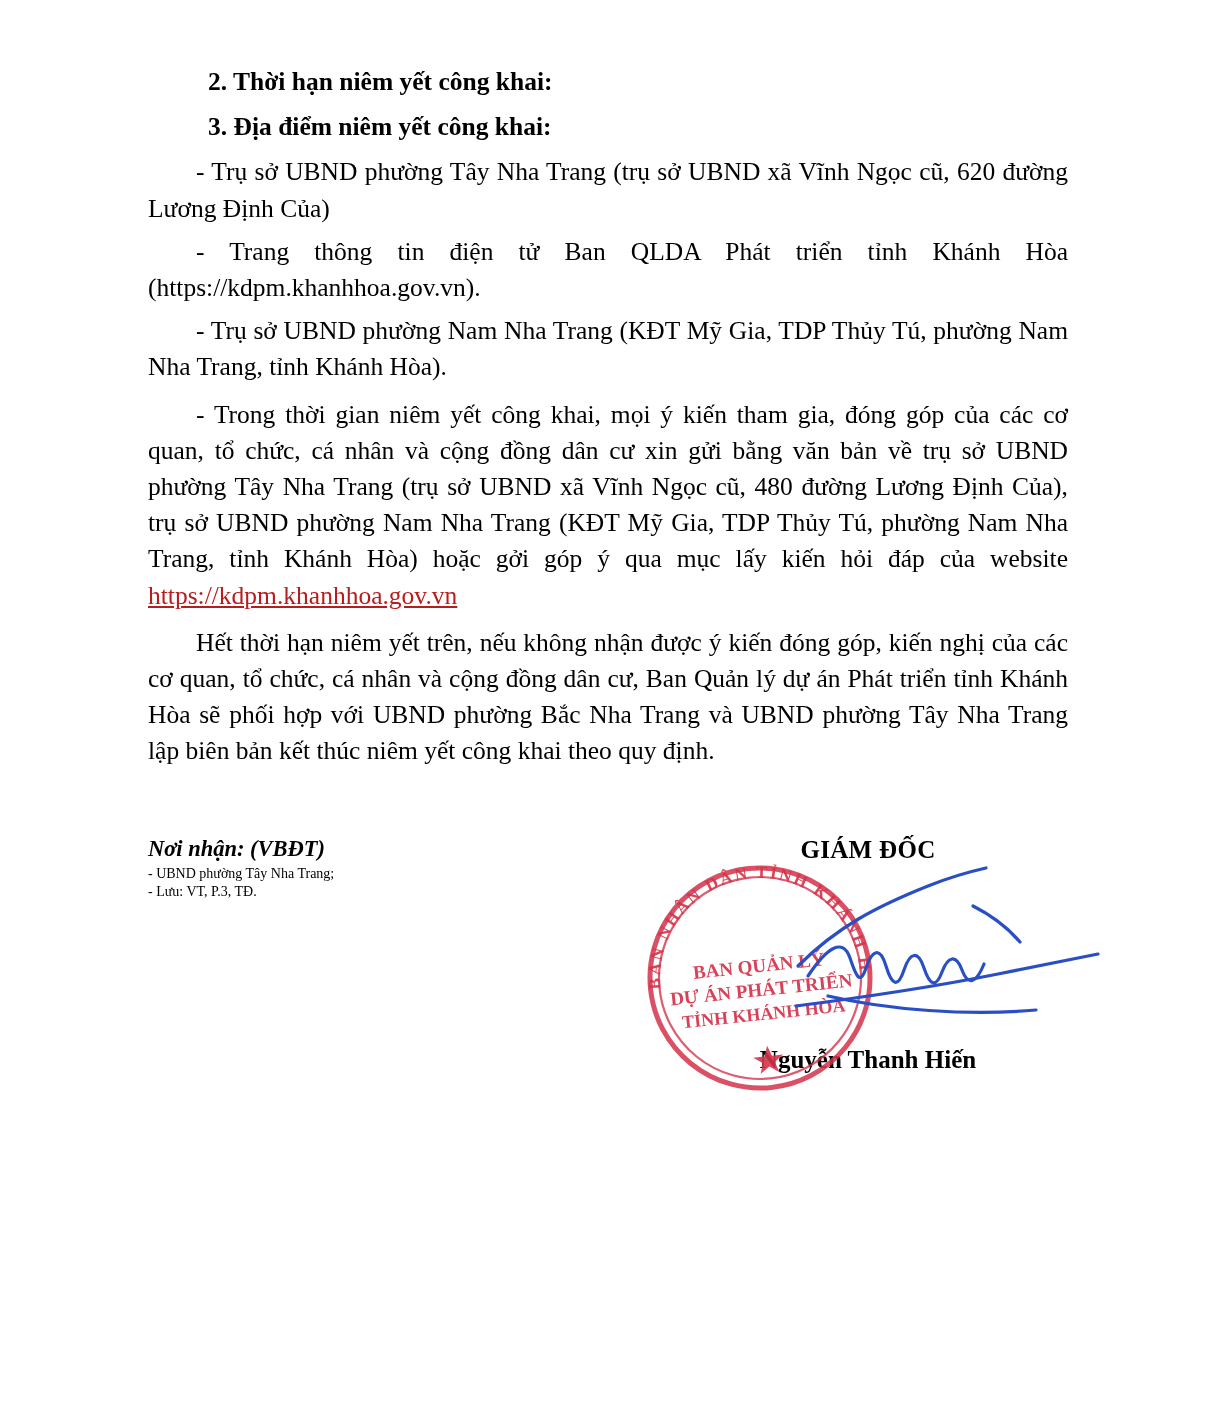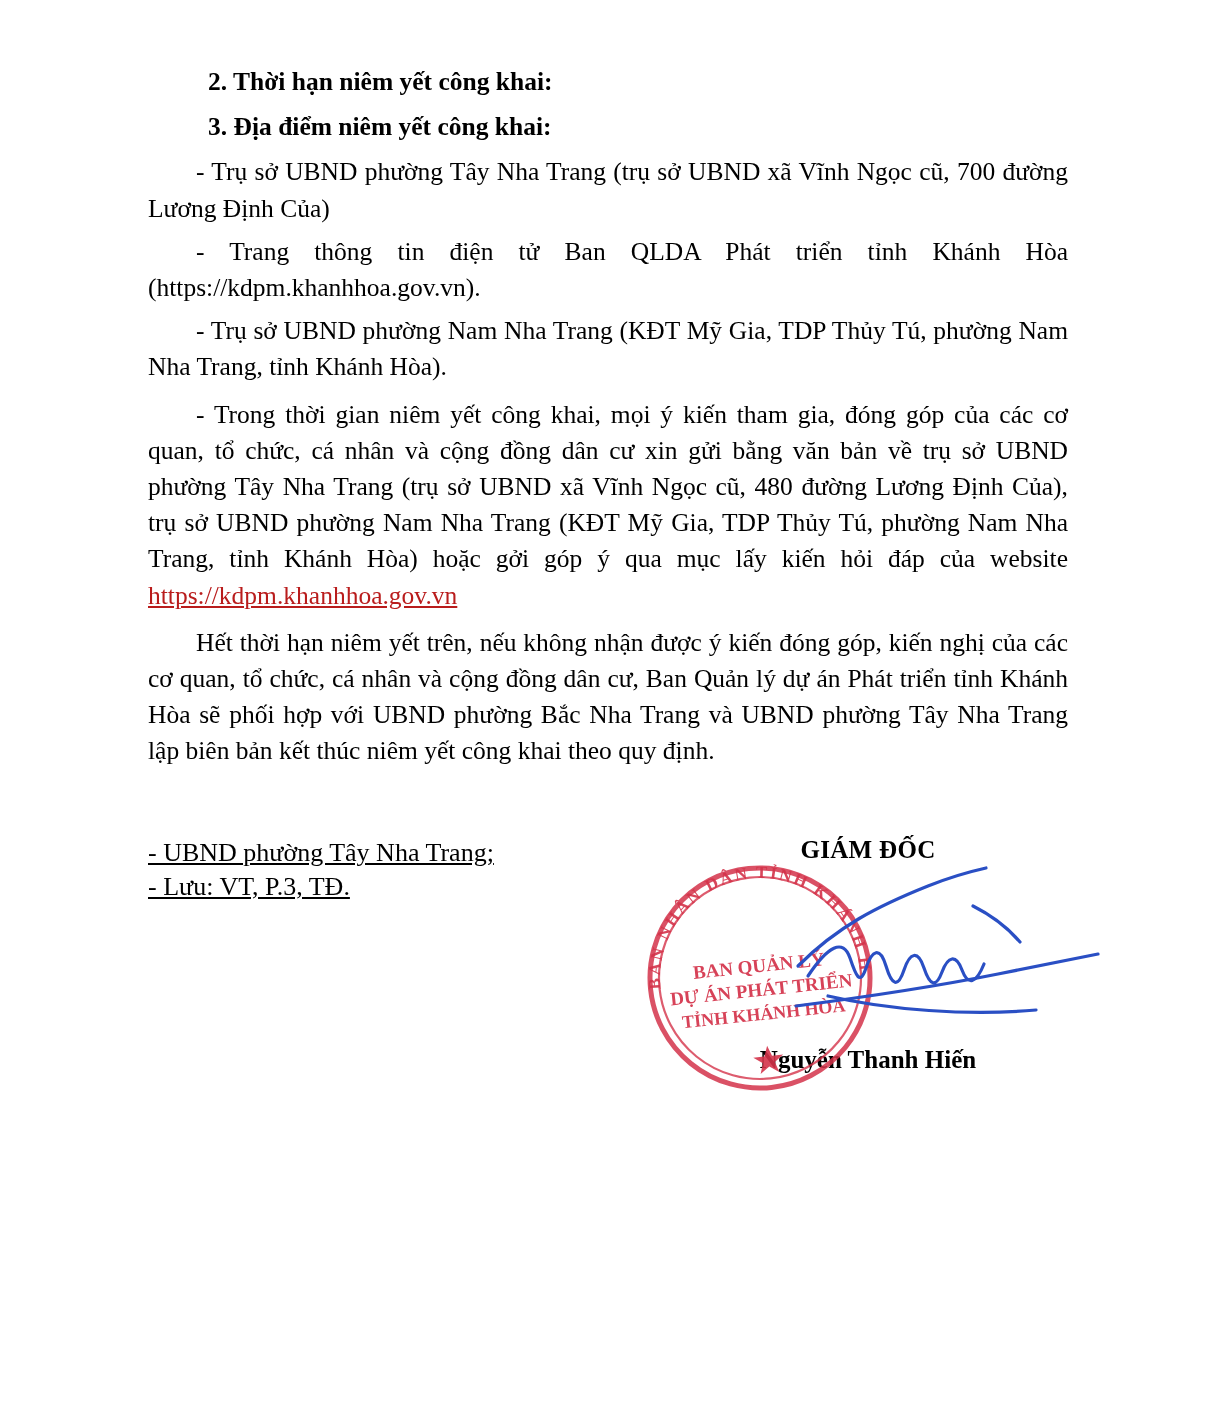--- a/index.html
+++ b/index.html
@@ -64,23 +64,22 @@
     top: 0;
     width: 420px;
   }
   .recipients .title {
     font-weight: bold;
     font-style: italic;
     font-size: 22.5px;
     margin-bottom: 3px;
   }
   .recipients .item {
-    font-size: 26px;
+    font-size: 14px;
     line-height: 1.32;
-    text-decoration: underline;
   }
   .signature {
     position: absolute;
     left: 520px;
     top: 0;
     width: 400px;
     text-align: center;
   }
   .signature .role {
     font-weight: bold;
@@ -119,39 +118,40 @@
 
 <div class="page">
 
   <div class="content">
 
     <p class="heading">2. Thời hạn niêm yết công khai:</p>
 
 
     <p class="heading">3. Địa điểm niêm yết công khai:</p>
 
-    <p class="para indent">- Trụ sở UBND phường Tây Nha Trang (trụ sở UBND xã Vĩnh Ngọc cũ, 700 đường Lương Định Của)</p>
+    <p class="para indent">- Trụ sở UBND phường Tây Nha Trang (trụ sở UBND xã Vĩnh Ngọc cũ, 620 đường Lương Định Của)</p>
 
     <p class="para indent">- Trang thông tin điện tử Ban QLDA Phát triển tỉnh Khánh Hòa (https://kdpm.khanhhoa.gov.vn).</p>
 
     <p class="para indent">- Trụ sở UBND phường Nam Nha Trang (KĐT Mỹ Gia, TDP Thủy Tú, phường Nam Nha Trang, tỉnh Khánh Hòa).</p>
 
     <div class="spacer-sm"></div>
 
     <p class="para indent"><span>- Trong thời gian niêm yết công khai, mọi ý kiến tham gia, đóng góp của các cơ quan, tổ chức, cá nhân và cộng đồng dân cư xin gửi bằng văn bản về trụ sở UBND phường Tây Nha Trang (trụ sở UBND xã Vĩnh Ngọc cũ, 480 đường Lương Định Của), trụ sở UBND phường Nam Nha Trang (KĐT Mỹ Gia, TDP Thủy Tú, phường Nam Nha Trang, tỉnh Khánh Hòa) hoặc gởi góp ý qua mục lấy kiến hỏi đáp của website </span><a class="link" href="#">https://kdpm.khanhhoa.gov.vn</a></p>
 
     <div class="spacer-sm"></div>
 
     <p class="para indent">Hết thời hạn niêm yết trên, nếu không nhận được ý kiến đóng góp, kiến nghị của các cơ quan, tổ chức, cá nhân và cộng đồng dân cư, Ban Quản lý dự án Phát triển tỉnh Khánh Hòa sẽ phối hợp với UBND phường Bắc Nha Trang và UBND phường Tây Nha Trang lập biên bản kết thúc niêm yết công khai theo quy định.</p>
 
   </div>
 
   <div class="footer">
 
     <div class="recipients">
+      <div class="title">Nơi nhận: (VBĐT)</div>
       <div class="item">- UBND phường Tây Nha Trang;</div>
       <div class="item">- Lưu: VT, P.3, TĐ.</div>
     </div>
 
     <div class="signature">
       <div class="role">GIÁM ĐỐC</div>
       <div class="name">Nguyễn Thanh Hiến</div>
     </div>
 
     <div class="stamp-wrap">

